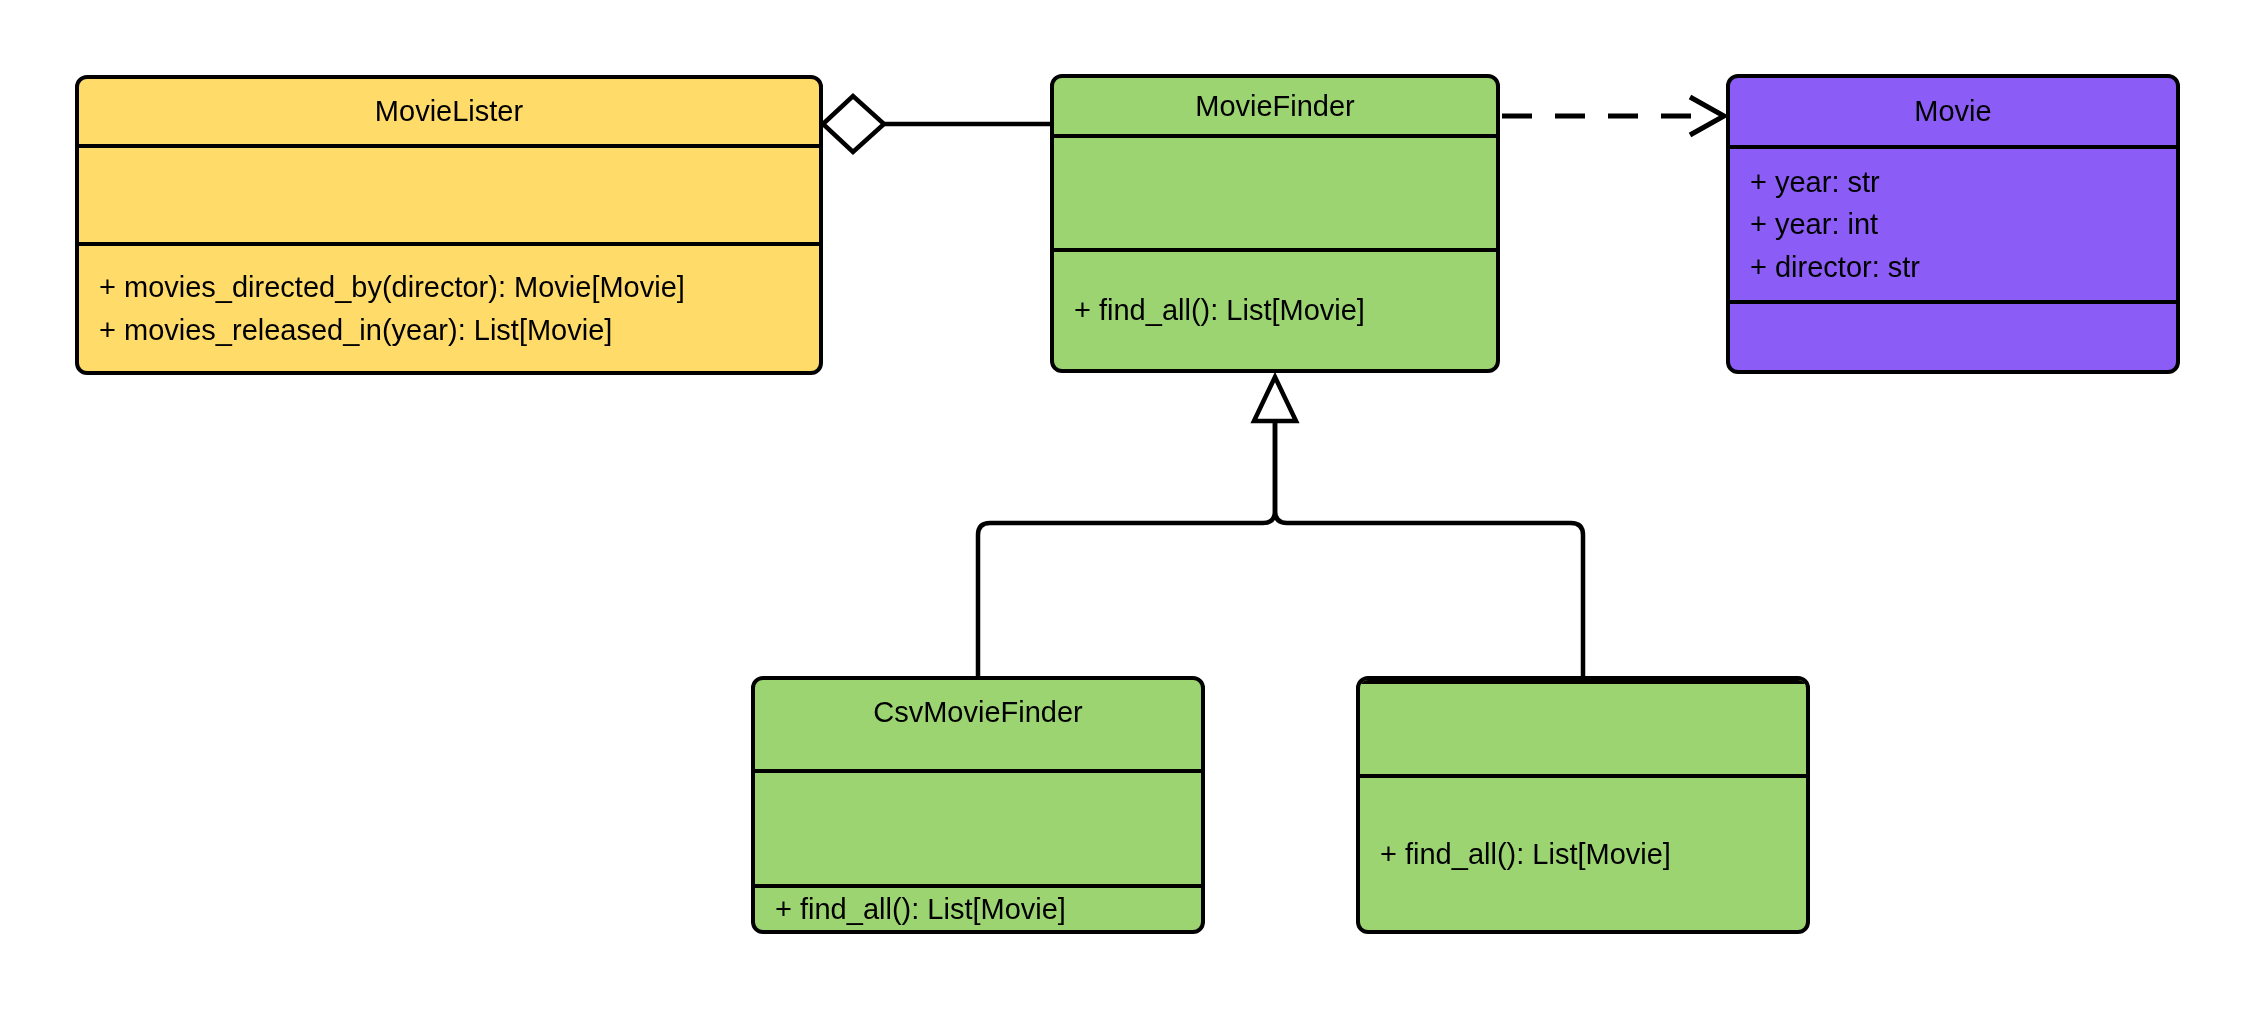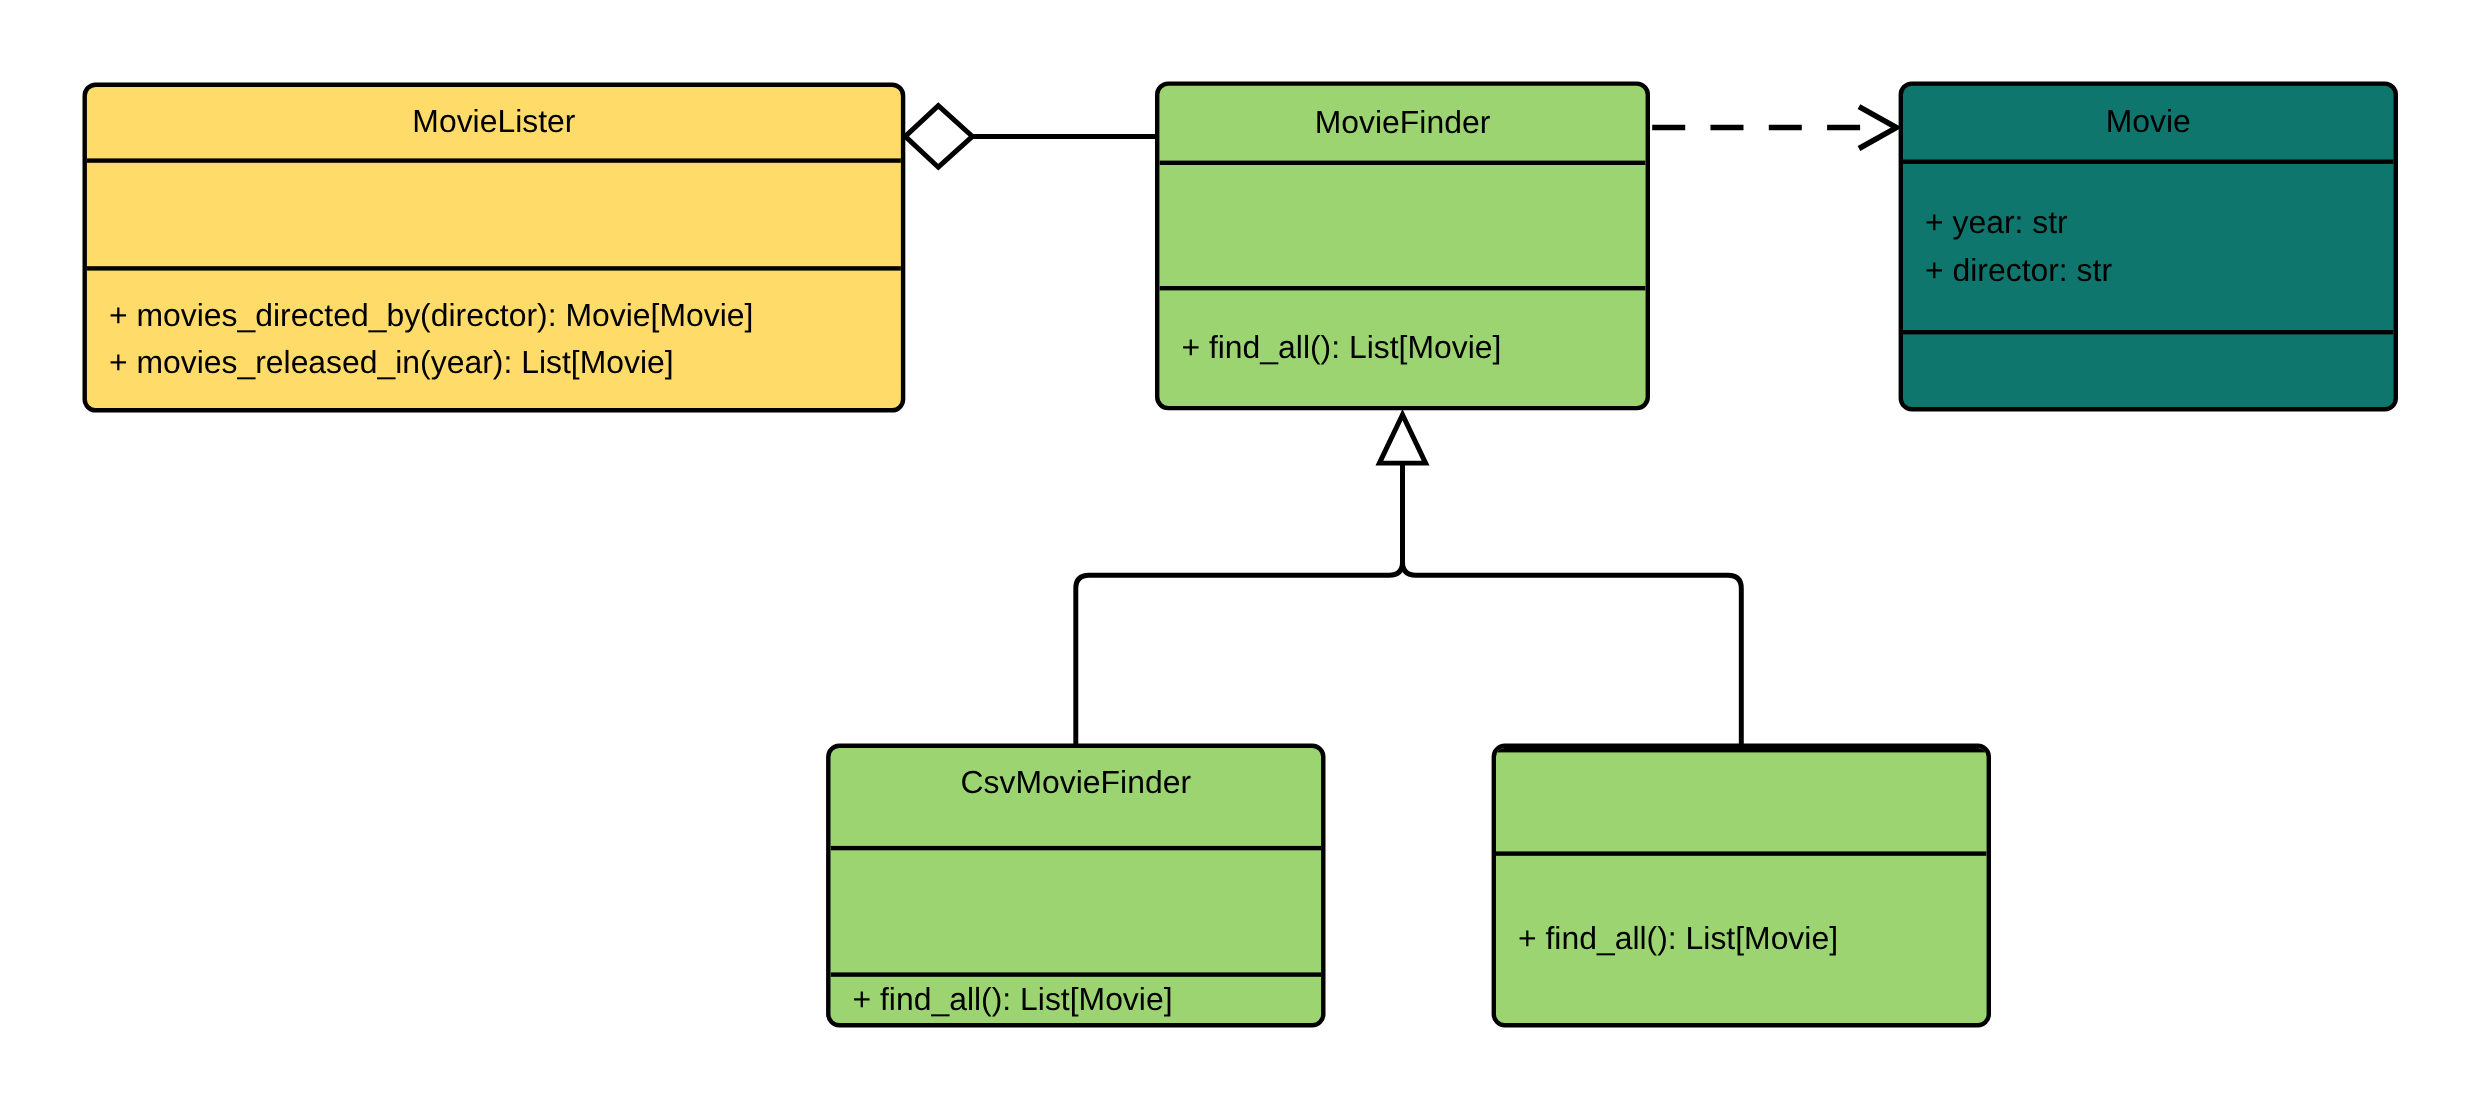--- a/index.html
+++ b/index.html
@@ -78,31 +78,32 @@
   <div class="uml-class" style="left: 75px; top: 75px; width: 748px; height: 300px; background-color: rgb(255, 219, 105);" data-bind-style="background-color:diagram.classes.movie_lister.fill">
     <div class="class-title" style="height:65px" data-bind="diagram.classes.movie_lister.name">MovieLister</div>
     <div class="compartment" style="height:98px"></div>
     <div class="compartment grow">
       <div data-bind="diagram.classes.movie_lister.methods.0">+ movies_directed_by(director): Movie[Movie]</div>
       <div data-bind="diagram.classes.movie_lister.methods.1">+ movies_released_in(year): List[Movie]</div>
     </div>
   </div>
 
   <div class="uml-class" style="left: 1050px; top: 74px; width: 450px; height: 299px; background-color: rgb(155, 212, 112);" data-bind-style="background-color:diagram.classes.movie_finder.fill">
-    <div class="class-title" style="height:68px" data-bind="diagram.classes.movie_finder.name">MovieFinder</div>
+    <div class="class-title" style="height:56px" data-bind="diagram.classes.movie_finder.name">MovieFinder</div>
     <div class="compartment" style="height:114px"></div>
     <div class="compartment grow">
       <div data-bind="diagram.classes.movie_finder.methods.0">+ find_all(): List[Movie]</div>
     </div>
   </div>
 
-  <div class="uml-class" style="left: 1726px; top: 74px; width: 454px; height: 300px; background-color: #0f766e;" data-bind-style="background-color:diagram.classes.movie.fill">
+  <div class="uml-class" style="left: 1726px; top: 74px; width: 454px; height: 300px; background-color: #8b5cf6;" data-bind-style="background-color:diagram.classes.movie.fill">
     <div class="class-title" style="height:67px" data-bind="diagram.classes.movie.name">Movie</div>
     <div class="compartment" style="height:155px">
       <div data-bind="diagram.classes.movie.attributes.0">+ year: str</div>
+      <div data-bind="diagram.classes.movie.attributes.1">+ year: int</div>
       <div data-bind="diagram.classes.movie.attributes.2">+ director: str</div>
     </div>
     <div class="compartment grow"></div>
   </div>
 
   <div class="uml-class" style="left: 751px; top: 676px; width: 454px; height: 258px; background-color: rgb(155, 212, 112); gap: 24px;" data-bind-style="background-color:diagram.classes.csv_movie_finder.fill">
     <div class="class-title" style="height:65px" data-bind="diagram.classes.csv_movie_finder.name">CsvMovieFinder</div>
     <div class="compartment" style="height:94px"></div>
     <div class="compartment grow">
       <div data-bind="diagram.classes.csv_movie_finder.methods.0">+ find_all(): List[Movie]</div>

